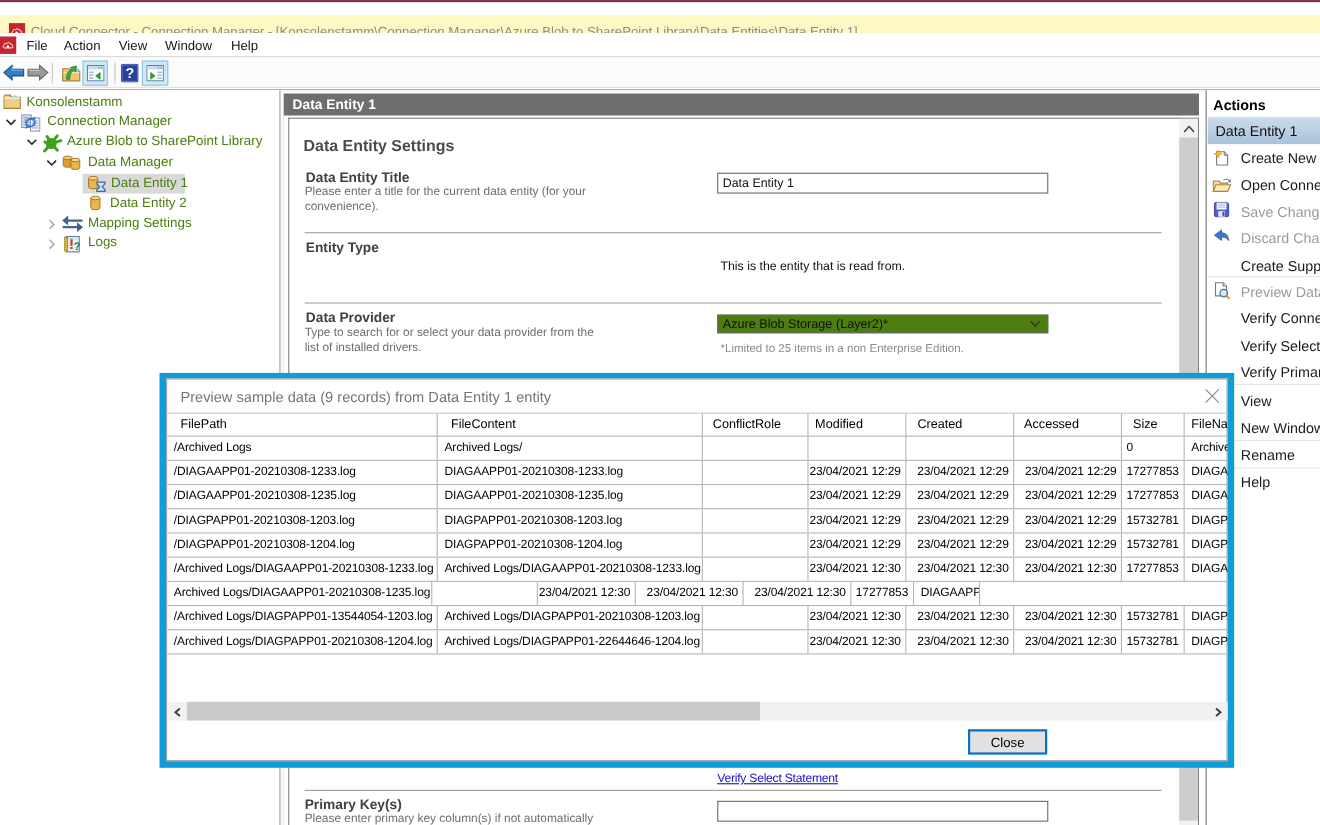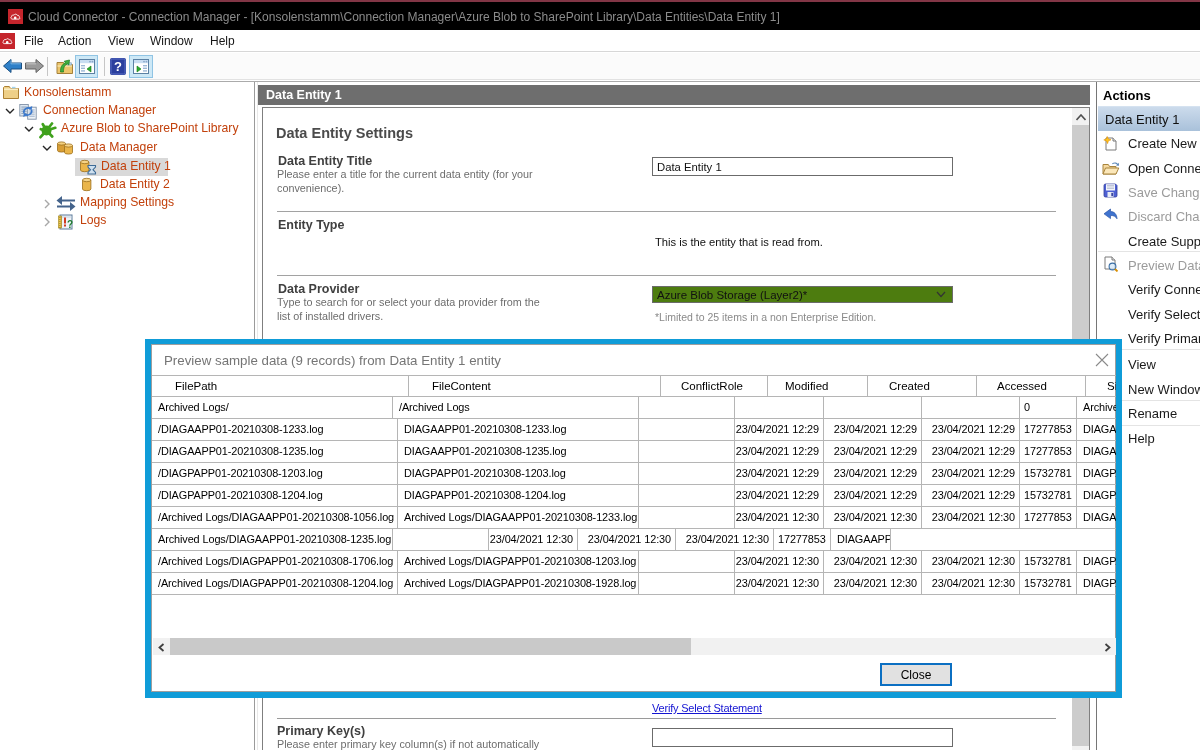--- a/index.html
+++ b/index.html
@@ -2,38 +2,38 @@
 <html><head>
 <meta charset="utf-8">
 <style>
 * { margin:0; padding:0; box-sizing:border-box; }
 html,body { width:1200px; height:750px; overflow:hidden; }
 body { font-family:"Liberation Sans", sans-serif; background:#fff; position:relative; }
 .abs { position:absolute; }
 #tbl .trow { display:flex; height:22px; border-bottom:1px solid #b5b5b5; }
 #tbl .trow.hdr { border-top:1px solid #b5b5b5; }
 #tbl .tc { border-right:1px solid #b5b5b5; height:21px; line-height:21px; white-space:nowrap; overflow:hidden; padding-left:6px; flex:none; }
-#tbl .tc.h { padding-left:12px; font-size:11.5px; letter-spacing:0;margin-left:11px; }
+#tbl .tc.h { padding-left:12px; font-size:11.5px; letter-spacing:0; }
 #tbl .tc.r { text-align:right; padding-left:0; padding-right:4px; }
 #tbl .tc.s { padding-left:4px; }
 #tbl .trow.hdr .tc:nth-child(3) { padding-left:9px; }
 #tbl .trow.hdr .tc:nth-child(4) { padding-left:6px; }
 #tbl .trow.hdr .tc:nth-child(5) { padding-left:10px; }
 #tbl .trow.hdr .tc:nth-child(6) { padding-left:9px; }
 #tbl .trow.hdr .tc:nth-child(7) { padding-left:10px; }
 #tbl .trow.hdr .tc:nth-child(8) { padding-left:6px; }
 
 
 </style>
 </head>
 <body>
 
 <div class="abs" style="left:0;top:0;width:1200px;height:2px;background:#823646;"></div>
 
-<div id="titlebar" class="abs" style="left:0;top:2px;width:1200px;height:28px;background:#000000;">
+<div id="titlebar" class="abs" style="left:0;top:14px;width:1200px;height:28px;background:#fef9c3;">
   <div class="abs" style="left:8px;top:7px;"><svg width="15" height="15">
         <rect x="0" y="0" width="15" height="15" fill="#c5252c"></rect>
         <path d="M3.5 9.8 C2.6 9.4 2.6 8 3.6 7.6 C3.5 6.3 5 5.5 6 6.2 C6.6 4.8 8.7 4.8 9.3 6.3 C10.5 6 11.6 7.1 11.2 8.2 C12.2 8.6 12.1 9.9 11 10.1 L4.2 10.1 Z" fill="none" stroke="#fff" stroke-width="0.9"></path>
         <circle cx="7.2" cy="8.9" r="1.3" fill="#fff"></circle>
       </svg></div>
   <div class="abs" style="left:28px;top:8px;font-size:12px;color:#8b8b8b;white-space:nowrap;">Cloud Connector - Connection Manager - [Konsolenstamm\Connection Manager\Azure Blob to SharePoint Library\Data Entities\Data Entity 1]</div>
 </div>
 
 <div id="menubar" class="abs" style="left:0;top:30px;width:1200px;height:22px;background:#fff;border-bottom:1px solid #d7d7d7;">
   <div class="abs" style="left:0;top:3px;"><svg width="15" height="16">
@@ -95,21 +95,21 @@
       <circle cx="13.4" cy="2.6" r="0.9" fill="#8aa7c8"></circle>
       <rect x="10" y="6" width="4" height="1.4" fill="#9db8d6"></rect>
       <rect x="10" y="8.6" width="4" height="1.4" fill="#9db8d6"></rect>
       <rect x="10" y="11.2" width="4" height="1.4" fill="#9db8d6"></rect>
       <path d="M4 7 L8 10 L4 13 Z" fill="#2daa2d" stroke="#117a11" stroke-width="0.6"></path>
     </svg>
 </div>
 
 <div class="abs" style="left:0;top:81px;width:1200px;height:1px;background:#ababab;"></div>
 
-<div id="tree" class="abs" style="left:0;top:82px;width:254px;height:668px;background:#fff;font-size:12.2px;color:#c2410c;">
+<div id="tree" class="abs" style="left:0;top:82px;width:254px;height:668px;background:#fff;font-size:12.2px;color:#4d7c0f;">
 
   <svg class="abs" style="left:3px;top:3px;" width="16" height="14">
       <path d="M0.5 2.5 L0.5 13.5 L15.5 13.5 L15.5 3.5 L7.5 3.5 L6.3 1.5 L1.5 1.5 Z" fill="#eecf87" stroke="#ac8033" stroke-width="1"></path>
       <path d="M1 4.3 L15 4.3" stroke="#fbeec4" stroke-width="1.6"></path>
       <rect x="9" y="1.8" width="3.5" height="1.5" fill="#9fd2ef"></rect>
     </svg>
   <div class="abs" style="left:24px;top:3px;">Konsolenstamm</div>
 
   <svg class="abs" style="left:5px;top:25px;" width="10" height="8">
       <path d="M1 2 L5 6 L9 2" fill="none" stroke="#262626" stroke-width="1.4"></path>
@@ -296,22 +296,22 @@
           <div class="tc h" style="width:246px;">FilePath</div>
           <div class="tc h" style="width:241px;">FileContent</div>
           <div class="tc h" style="width:96px;">ConflictRole</div>
           <div class="tc h" style="width:89px;">Modified</div>
           <div class="tc h" style="width:98px;">Created</div>
           <div class="tc h" style="width:98px;">Accessed</div>
           <div class="tc h" style="width:57px;">Size</div>
           <div class="tc h" style="width:60px;">FileName</div>
         </div>
         <div class="trow">
+          <div class="tc" style="width:246px;">/Archived Logs</div>
           <div class="tc" style="width:241px;">Archived Logs/</div>
-          <div class="tc" style="width:246px;">/Archived Logs</div>
           <div class="tc" style="width:96px;"></div>
           <div class="tc r" style="width:89px;"></div>
           <div class="tc r" style="width:98px;"></div>
           <div class="tc r" style="width:98px;"></div>
           <div class="tc s" style="width:57px;">0</div>
           <div class="tc" style="width:60px;">Archived Logs</div>
         </div>
         <div class="trow">
           <div class="tc" style="width:246px;">/DIAGAAPP01-20210308-1233.log</div>
           <div class="tc" style="width:241px;">DIAGAAPP01-20210308-1233.log</div>
@@ -346,51 +346,51 @@
           <div class="tc" style="width:246px;">/DIAGPAPP01-20210308-1204.log</div>
           <div class="tc" style="width:241px;">DIAGPAPP01-20210308-1204.log</div>
           <div class="tc" style="width:96px;"></div>
           <div class="tc r" style="width:89px;">23/04/2021 12:29</div>
           <div class="tc r" style="width:98px;">23/04/2021 12:29</div>
           <div class="tc r" style="width:98px;">23/04/2021 12:29</div>
           <div class="tc s" style="width:57px;">15732781</div>
           <div class="tc" style="width:60px;">DIAGPAPP01-20210308-1204.log</div>
         </div>
         <div class="trow">
-          <div class="tc" style="width:246px;">/Archived Logs/DIAGAAPP01-20210308-1056.log</div>
+          <div class="tc" style="width:246px;">/Archived Logs/DIAGAAPP01-20210308-1233.log</div>
           <div class="tc" style="width:241px;">Archived Logs/DIAGAAPP01-20210308-1233.log</div>
           <div class="tc" style="width:96px;"></div>
           <div class="tc r" style="width:89px;">23/04/2021 12:30</div>
           <div class="tc r" style="width:98px;">23/04/2021 12:30</div>
           <div class="tc r" style="width:98px;">23/04/2021 12:30</div>
           <div class="tc s" style="width:57px;">17277853</div>
           <div class="tc" style="width:60px;">DIAGAAPP01-20210308-1233.log</div>
         </div>
         <div class="trow">
           <div class="tc" style="width:241px;">Archived Logs/DIAGAAPP01-20210308-1235.log</div>
           <div class="tc" style="width:96px;"></div>
           <div class="tc r" style="width:89px;">23/04/2021 12:30</div>
           <div class="tc r" style="width:98px;">23/04/2021 12:30</div>
           <div class="tc r" style="width:98px;">23/04/2021 12:30</div>
           <div class="tc s" style="width:57px;">17277853</div>
           <div class="tc" style="width:60px;">DIAGAAPP01-20210308-1235.log</div>
         </div>
         <div class="trow">
-          <div class="tc" style="width:246px;">/Archived Logs/DIAGPAPP01-20210308-1706.log</div>
+          <div class="tc" style="width:246px;">/Archived Logs/DIAGPAPP01-13544054-1203.log</div>
           <div class="tc" style="width:241px;">Archived Logs/DIAGPAPP01-20210308-1203.log</div>
           <div class="tc" style="width:96px;"></div>
           <div class="tc r" style="width:89px;">23/04/2021 12:30</div>
           <div class="tc r" style="width:98px;">23/04/2021 12:30</div>
           <div class="tc r" style="width:98px;">23/04/2021 12:30</div>
           <div class="tc s" style="width:57px;">15732781</div>
           <div class="tc" style="width:60px;">DIAGPAPP01-20210308-1203.log</div>
         </div>
         <div class="trow">
           <div class="tc" style="width:246px;">/Archived Logs/DIAGPAPP01-20210308-1204.log</div>
-          <div class="tc" style="width:241px;">Archived Logs/DIAGPAPP01-20210308-1928.log</div>
+          <div class="tc" style="width:241px;">Archived Logs/DIAGPAPP01-22644646-1204.log</div>
           <div class="tc" style="width:96px;"></div>
           <div class="tc r" style="width:89px;">23/04/2021 12:30</div>
           <div class="tc r" style="width:98px;">23/04/2021 12:30</div>
           <div class="tc r" style="width:98px;">23/04/2021 12:30</div>
           <div class="tc s" style="width:57px;">15732781</div>
           <div class="tc" style="width:60px;">DIAGPAPP01-20210308-1204.log</div>
         </div>
       </div>
 
     <div class="abs" style="left:1px;top:293px;width:963px;height:17px;background:#f1f1f1;">

